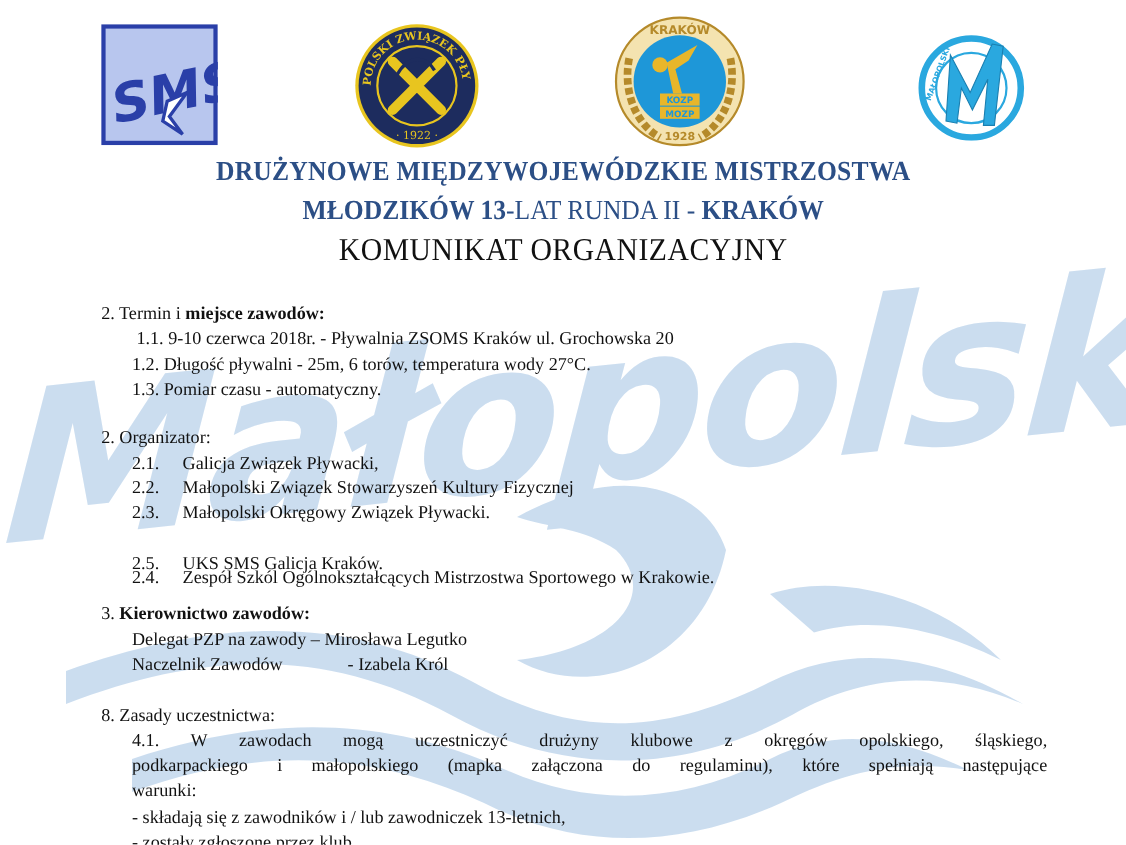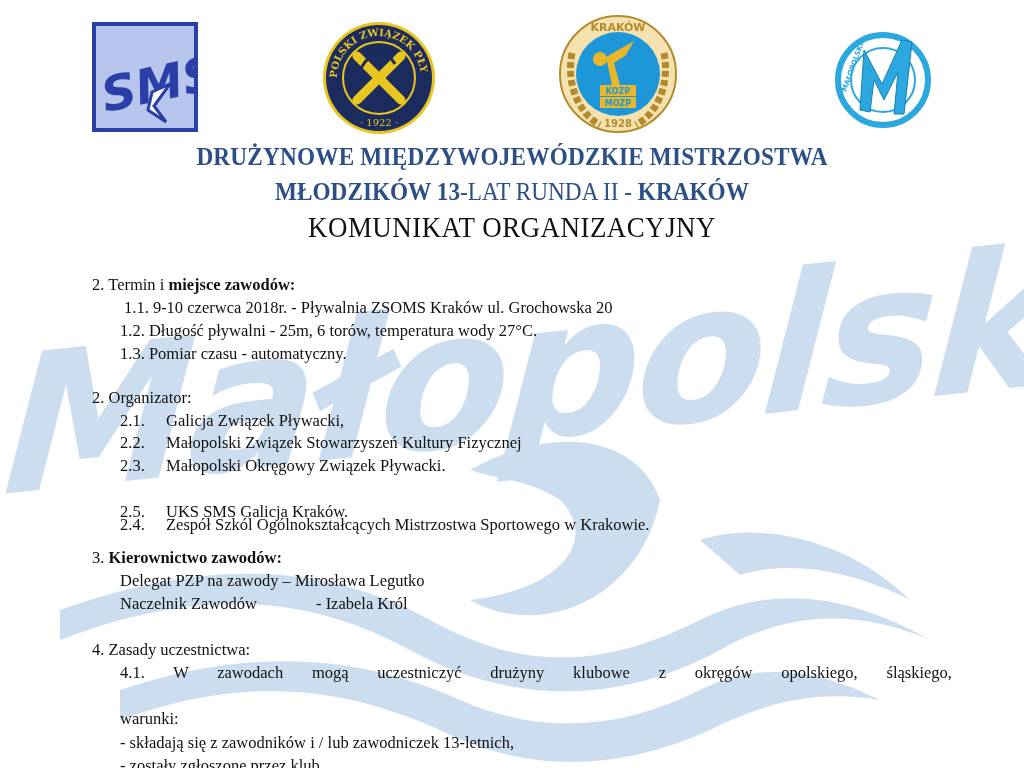--- a/index.html
+++ b/index.html
@@ -104,18 +104,19 @@
   <div class="line" style="left:120px; top:411px;"><span style="display:inline-block;width:46px">2.1.</span><span>Galicja Związek Pływacki,</span></div>
   <div class="line" style="left:120px; top:433px;"><span style="display:inline-block;width:46px">2.2.</span><span>Małopolski Związek Stowarzyszeń Kultury Fizycznej</span></div>
   <div class="line" style="left:120px; top:456px;"><span style="display:inline-block;width:46px">2.3.</span><span>Małopolski Okręgowy Związek Pływacki.</span></div>
   <div class="line" style="left:120px; top:479px;margin-top:36px;"><span style="display:inline-block;width:46px">2.4.</span><span>Zespół Szkól Ogólnokształcących Mistrzostwa Sportowego w Krakowie.</span></div>
   <div class="line" style="left:120px; top:502px;"><span style="display:inline-block;width:46px">2.5.</span><span>UKS SMS Galicja Kraków.</span></div>
 
   <div class="line" style="left:92px; top:548px;"><span>3. </span><b>Kierownictwo zawodów:</b></div>
   <div class="line" style="left:120px; top:594px;"><span style="display:inline-block;width:196px">Naczelnik Zawodów</span><span>- </span><span>Izabela Król</span></div>
   <div class="line" style="left:120px; top:571px;"><span>Delegat PZP na zawody</span> <span>– </span><span>Mirosława Legutko</span></div>
 
-  <div class="line" style="left:92px; top:640px;">4. Zasady uczestnictwa:</div>
+  <div class="line" style="left:92px; top:640px;">8. Zasady uczestnictwa:</div>
   <div class="justify" style="top:661px;">4.1. W zawodach mogą uczestniczyć drużyny klubowe z okręgów opolskiego, śląskiego,</div>
+  <div class="justify" style="top:684px;">podkarpackiego i małopolskiego (mapka załączona do regulaminu), które spełniają następujące</div>
   <div class="line" style="left:120px; top:709px;">warunki:</div>
   <div class="line" style="left:120px; top:733px;">- składają się z zawodników i / lub zawodniczek 13-letnich,</div>
   <div class="line" style="left:120px; top:756px;">- zostały zgłoszone przez klub</div>
 </div>
 
 </body></html>

